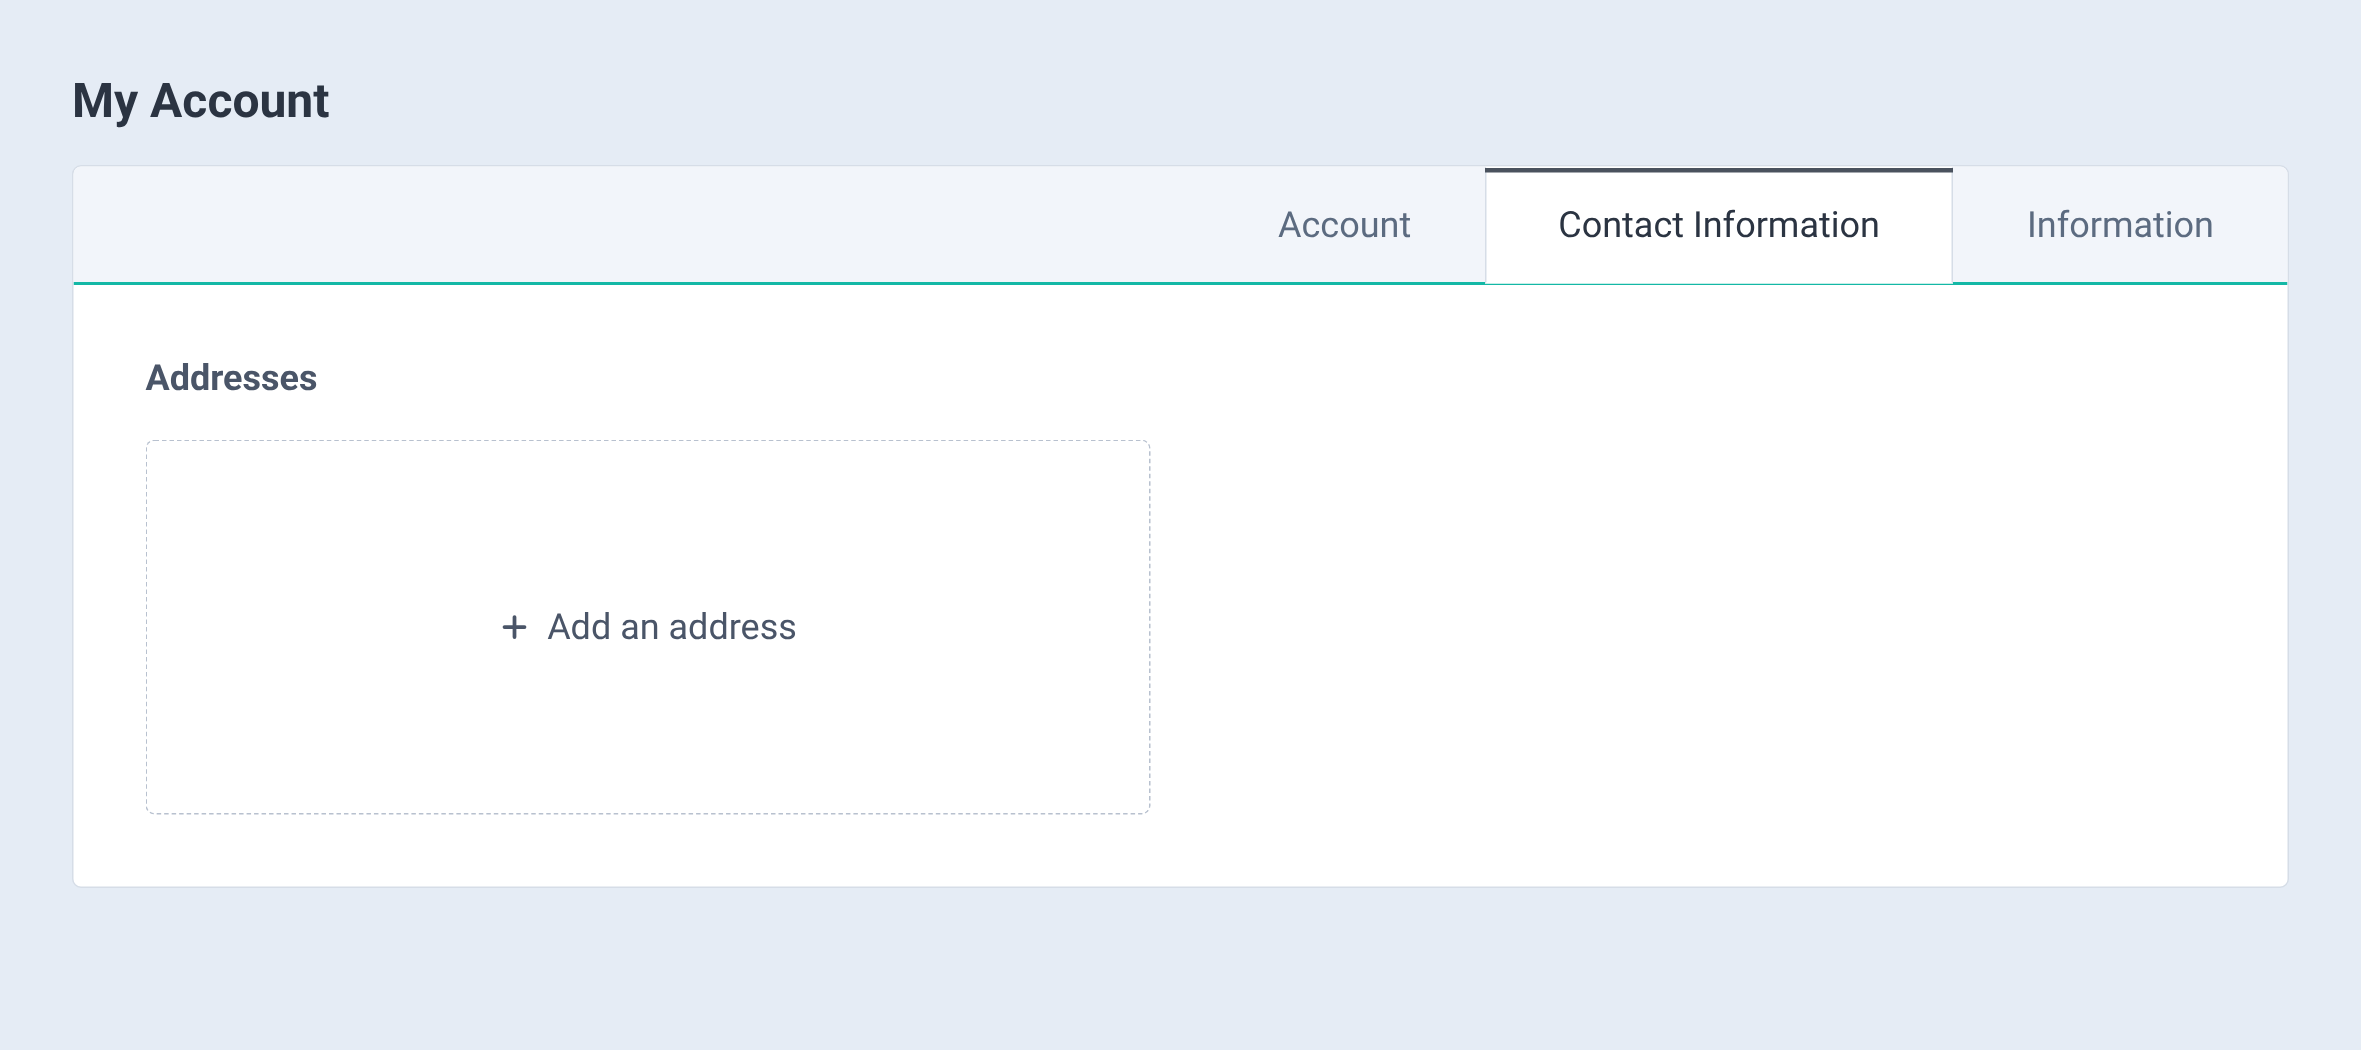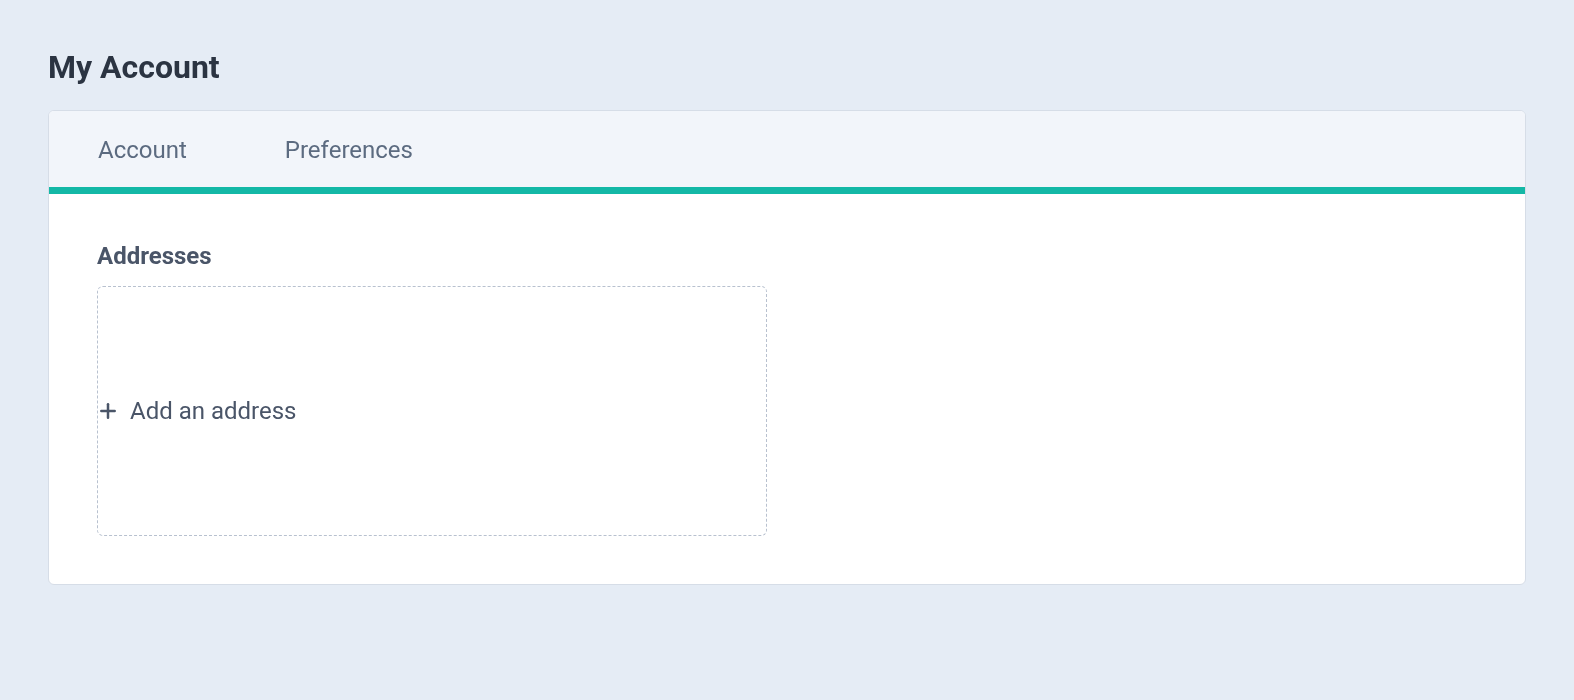--- a/index.html
+++ b/index.html
@@ -26,21 +26,22 @@
     .card {
       background-color: #ffffff;
       border: 1px solid #d6dde7;
       border-radius: 6px;
       overflow: hidden;
     }
 
     .tab-bar {
       display: flex;
       background-color: #f2f5fa;
-      border-bottom: 7px solid #14b8a6;
+      border-bottom: 2px solid #14b8a6;
+      justify-content: flex-end;
     }
 
     .tab {
       padding: 24px 48px;
       font-size: 24px;
       color: #5c6b80;
       cursor: pointer;
       border: 1px solid transparent;
       border-bottom: none;
       margin-bottom: -1px;
@@ -66,31 +67,31 @@
     }
 
     .tab-content {
       padding: 48px;
     }
 
     .section-heading {
       font-size: 24px;
       font-weight: 700;
       color: #4a5568;
-      margin-bottom: 16px;
+      margin-bottom: 27px;
     }
 
     .add-card {
       width: 670px;
       height: 250px;
       border: 1px dashed #b8c1cf;
       border-radius: 6px;
       display: flex;
       align-items: center;
-      justify-content: flex-start;
+      justify-content: center;
       cursor: pointer;
       background-color: #ffffff;
     }
 
     .add-card-content {
       display: flex;
       align-items: center;
       gap: 12px;
       font-size: 24px;
       color: #4a5568;
@@ -109,21 +110,22 @@
     }
   </style>
 </head>
 <body>
 
 <h1 class="page-title">My Account</h1>
 
 <div class="card">
   <div class="tab-bar">
     <div class="tab">Account</div>
-    <div class="tab">Preferences</div>
+    <div class="tab active">Contact Information</div>
+    <div class="tab">Information</div>
   </div>
 
   <div class="tab-content">
     <h2 class="section-heading">Addresses</h2>
 
     <div class="add-card">
       <div class="add-card-content">
         <span class="plus-icon">
           <svg viewBox="0 0 24 24" fill="none" stroke-width="3" stroke-linecap="round">
             <line x1="12" y1="4" x2="12" y2="20"></line>

